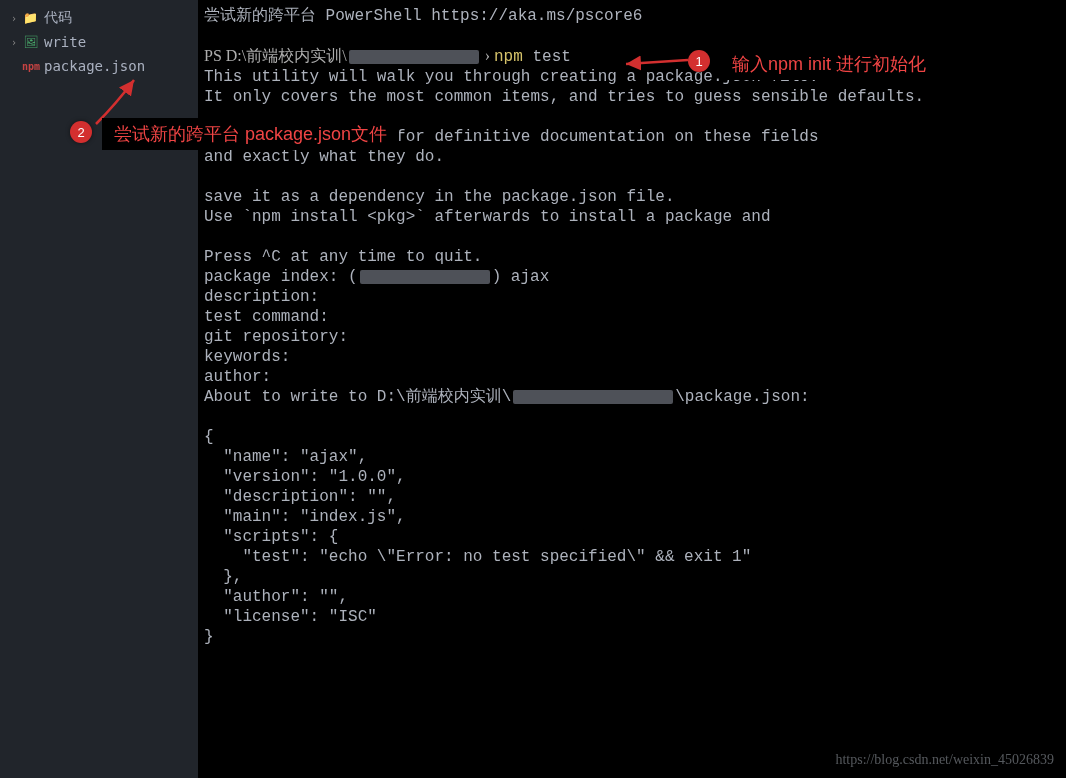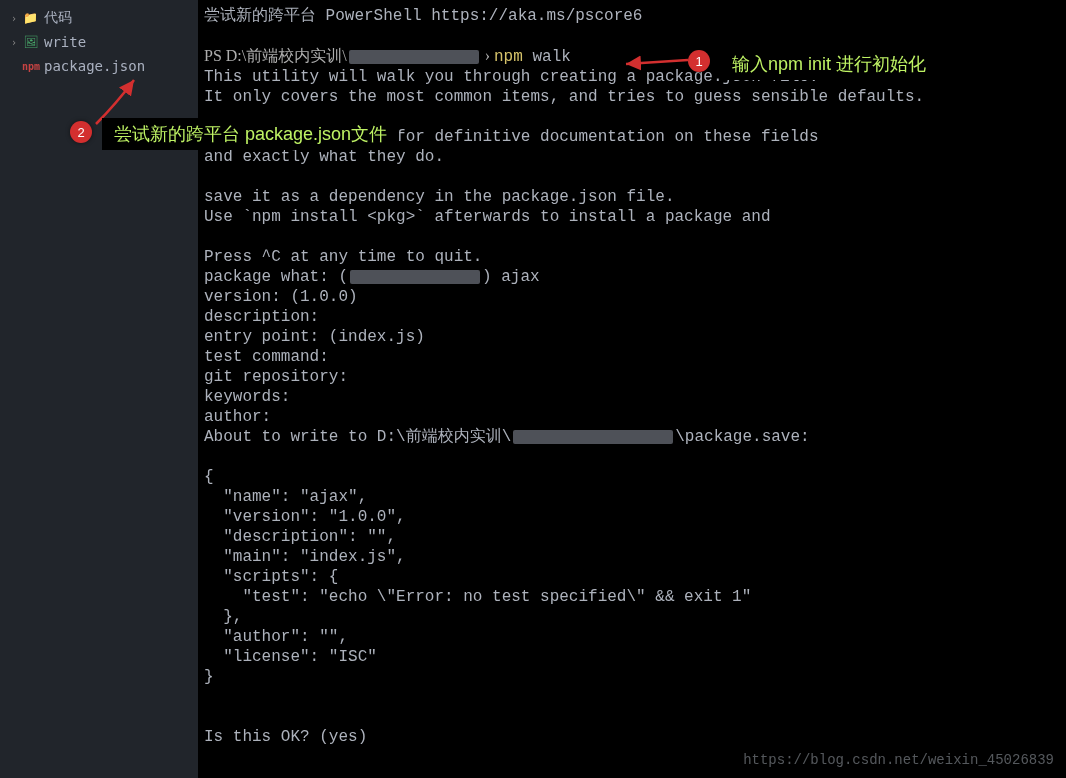--- a/index.html
+++ b/index.html
@@ -11,24 +11,24 @@
   .tree-label{white-space:nowrap;}
   .pad0{padding-left:6px;}
   .pad1{padding-left:22px;}
 
   .terminal{flex:1;background:#000000;padding:6px 0 0 6px;font-family:Consolas,"Courier New",monospace;font-size:16px;line-height:20px;color:#ADB2BC;position:relative;}
   .tline{white-space:pre;min-height:20px;}
   .prompt{color:#adadad;font-family:Liberation Serif, serif;}
   .cmd{color:#d6c36a;}
   .arg{color:#ADB2BC;}
   .redact{display:inline-block;height:14px;background:#4e5158;border-radius:2px;vertical-align:middle;margin:0 2px;color:transparent;}
-  .watermark{position:absolute;right:12px;bottom:8px;color:#9aa0a8;font-size:14px;font-family:Liberation Mono, monospace;opacity:.55;}
+  .watermark{position:absolute;right:12px;bottom:8px;color:#9aa0a8;font-size:14px;font-family:Liberation Serif, serif;opacity:.55;}
 
   .badge{position:absolute;width:22px;height:22px;border-radius:50%;background:#d32f2f;color:#fff;font-size:13px;font-weight:400;display:flex;align-items:center;justify-content:center;font-family:Arial,sans-serif;box-shadow:0 0 4px rgba(0,0,0,.5);}
-  .callout{position:absolute;background:#000;padding:4px 12px;color:#bef264;font-size:18px;font-family:"Microsoft YaHei",sans-serif;white-space:nowrap;z-index:10;}
+  .callout{position:absolute;background:#000;padding:4px 12px;color:#ef4444;font-size:18px;font-family:"Microsoft YaHei",sans-serif;white-space:nowrap;z-index:10;}
   .arrow{position:absolute;z-index:9;}
 </style>
 </head>
 <body>
 
 <div class="root">
   <div class="sidebar">
     <div class="tree-row pad0">
       <span class="chevron">›</span>
       <span class="ticon" style="color:#d9a558;font-size:12px">📁</span>
@@ -41,55 +41,52 @@
     </div>
     <div class="tree-row pad1">
       <span class="ticon" style="color:#c74343;font-size:10px;font-weight:bold">npm</span>
       <span class="tree-label">package.json</span>
     </div>
   </div>
 
   <div class="terminal">
     <div class="tline">尝试新的跨平台 PowerShell https://aka.ms/pscore6</div>
     <div class="tline"></div>
-    <div class="tline"><span class="prompt">PS D:\前端校内实训\</span><span class="redact" style="width:130px"></span><span class="prompt"> › </span><span class="cmd">npm</span><span class="arg"> walk</span></div>
+    <div class="tline"><span class="prompt">PS D:\前端校内实训\</span><span class="redact" style="width:130px"></span><span class="prompt"> › </span><span class="cmd">npm</span><span class="arg"> test</span></div>
     <div class="tline">This utility will walk you through creating a package.json file.</div>
     <div class="tline">It only covers the most common items, and tries to guess sensible defaults.</div>
     <div class="tline"></div>
     <div class="tline">See `npm help init` for definitive documentation on these fields</div>
     <div class="tline">and exactly what they do.</div>
     <div class="tline"></div>
     <div class="tline">save it as a dependency in the package.json file.</div>
     <div class="tline">Use `npm install &lt;pkg&gt;` afterwards to install a package and</div>
     <div class="tline"></div>
     <div class="tline">Press ^C at any time to quit.</div>
-    <div class="tline"><span>package what: (</span><span class="redact" style="width:130px"></span><span>) ajax</span></div>
-    <div class="tline">version: (1.0.0)</div>
+    <div class="tline"><span>package index: (</span><span class="redact" style="width:130px"></span><span>) ajax</span></div>
     <div class="tline">description:</div>
-    <div class="tline">entry point: (index.js)</div>
     <div class="tline">test command:</div>
     <div class="tline">git repository:</div>
     <div class="tline">keywords:</div>
     <div class="tline">author:</div>
-    <div class="tline"><span>About to write to D:\前端校内实训\</span><span class="redact" style="width:160px"></span><span>\package.save:</span></div>
+    <div class="tline"><span>About to write to D:\前端校内实训\</span><span class="redact" style="width:160px"></span><span>\package.json:</span></div>
     <div class="tline"></div>
     <div class="tline">{</div>
     <div class="tline">  "name": "ajax",</div>
     <div class="tline">  "version": "1.0.0",</div>
     <div class="tline">  "description": "",</div>
     <div class="tline">  "main": "index.js",</div>
     <div class="tline">  "scripts": {</div>
     <div class="tline">    "test": "echo \"Error: no test specified\" &amp;&amp; exit 1"</div>
     <div class="tline">  },</div>
     <div class="tline">  "author": "",</div>
     <div class="tline">  "license": "ISC"</div>
     <div class="tline">}</div>
     <div class="tline"></div>
     <div class="tline"></div>
-    <div class="tline">Is this OK? (yes)</div>
 
     <div class="watermark">https://blog.csdn.net/weixin_45026839</div>
   </div>
 </div>
 
 <svg class="arrow" style="left:618px;top:42px;" width="80" height="30">
   <defs>
       <marker id="ah1" markerWidth="8" markerHeight="8" refX="6" refY="3" orient="auto">
         <path d="M0,0 L6,3 L0,6 Z" fill="#d32f2f"></path>
       </marker>

